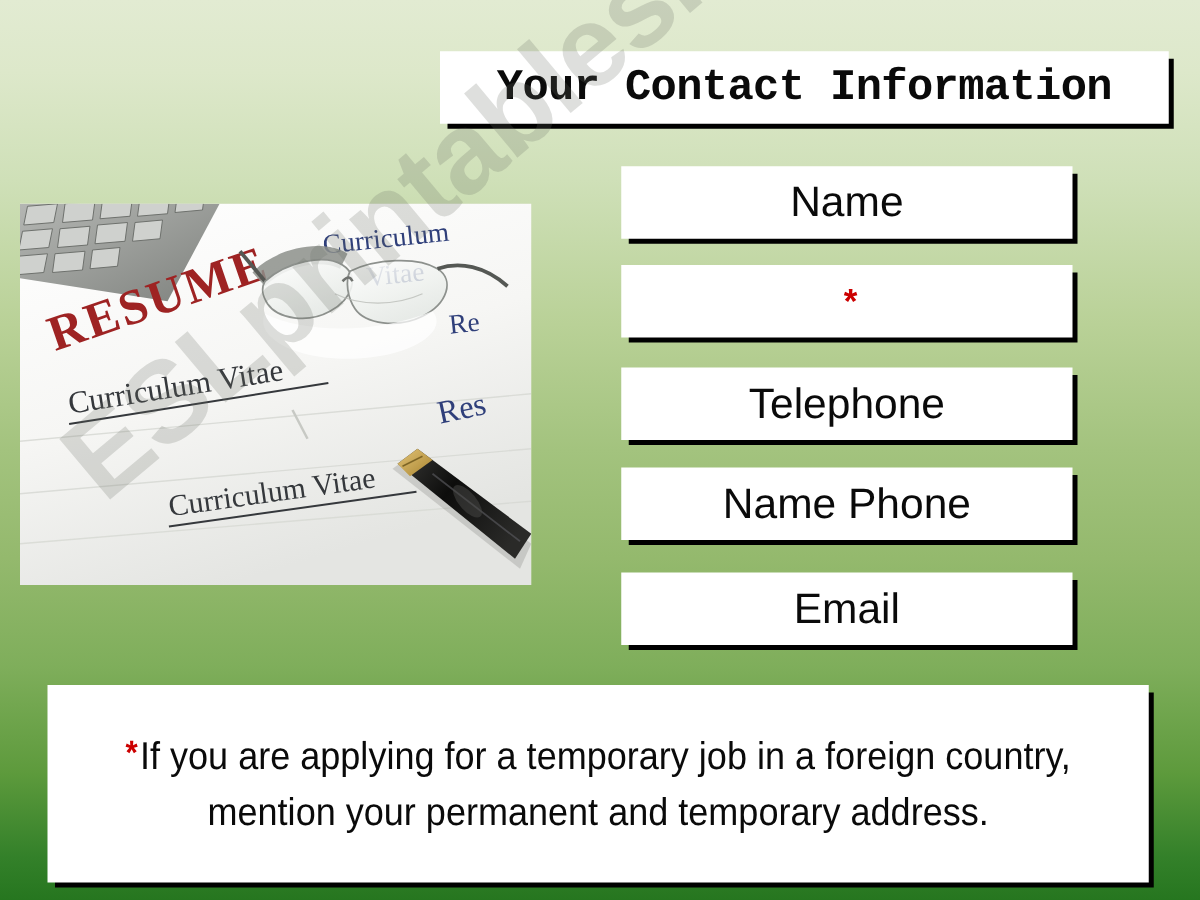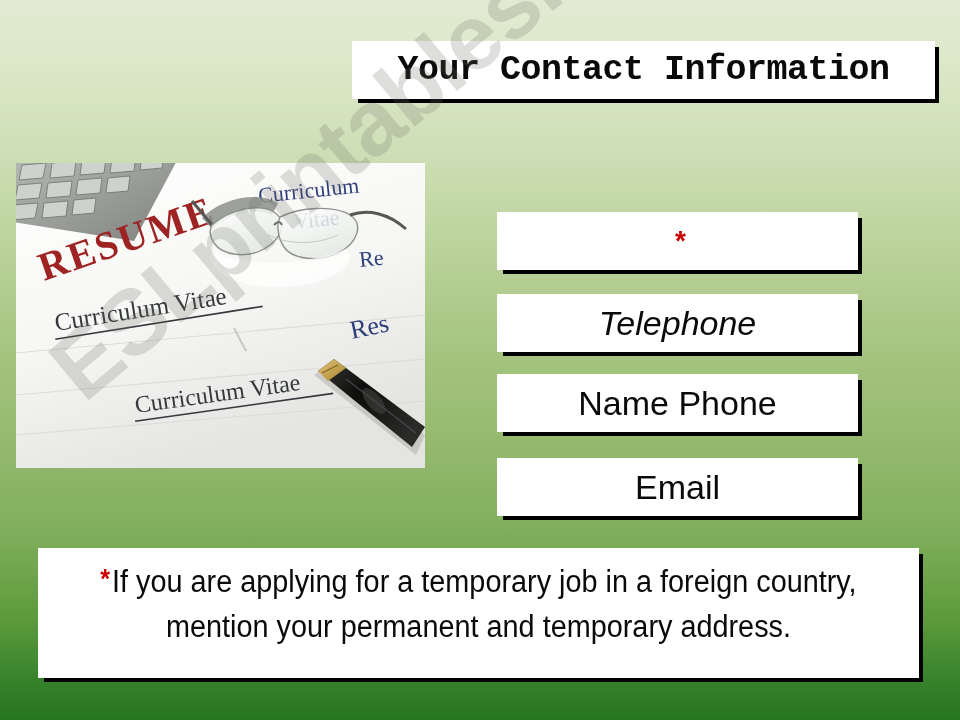--- a/index.html
+++ b/index.html
@@ -115,32 +115,32 @@
     font-size: 28px;
     font-weight: bold;
     line-height: 1;
     margin-left: 6px;
     position: relative;
     top: 0px;
   }
 
   #item-0 { top: 133px; }
   #item-1 { top: 212px; }
-  #item-2 { top: 294px; font-style: italic; }
+  #item-2 { top: 294px; }
   #item-3 { top: 374px; }
   #item-4 { top: 458px; }
 
   
   #note-plate {
     left: 38px;
     top: 548px;
     width: 881px;
-    height: 130px;
+    height: 158px;
     padding: 12px 22px 10px 22px;
-    align-items: flex-start;
+    align-items: center;
     justify-content: center;
   }
   #note-text {
     font-family: "Liberation Sans Narrow", "Liberation Sans", sans-serif;
     font-size: 31px;
     line-height: 1.44;
     color: #0a0a0a;
     text-align: center;
     transform: scaleX(0.93);
     transform-origin: center center;
@@ -261,20 +261,23 @@
           <ellipse cx="358" cy="238" rx="7" ry="16" fill="#4a4a48" opacity="0.5" transform="rotate(-40 358 238)"></ellipse>
         </g>
       </g>
     </svg>
   </div>
 
   <div class="plate" id="title-plate">
     <span class="plate-text">Your Contact Information</span>
   </div>
 
+  <div class="plate item-plate" id="item-0">
+    <span class="plate-text">Name</span>
+  </div>
 
   <div class="plate item-plate" id="item-1">
     <span class="plate-text">
       <span class="star">*</span>
     </span>
   </div>
 
   <div class="plate item-plate" id="item-2">
     <span class="plate-text">Telephone</span>
   </div>

